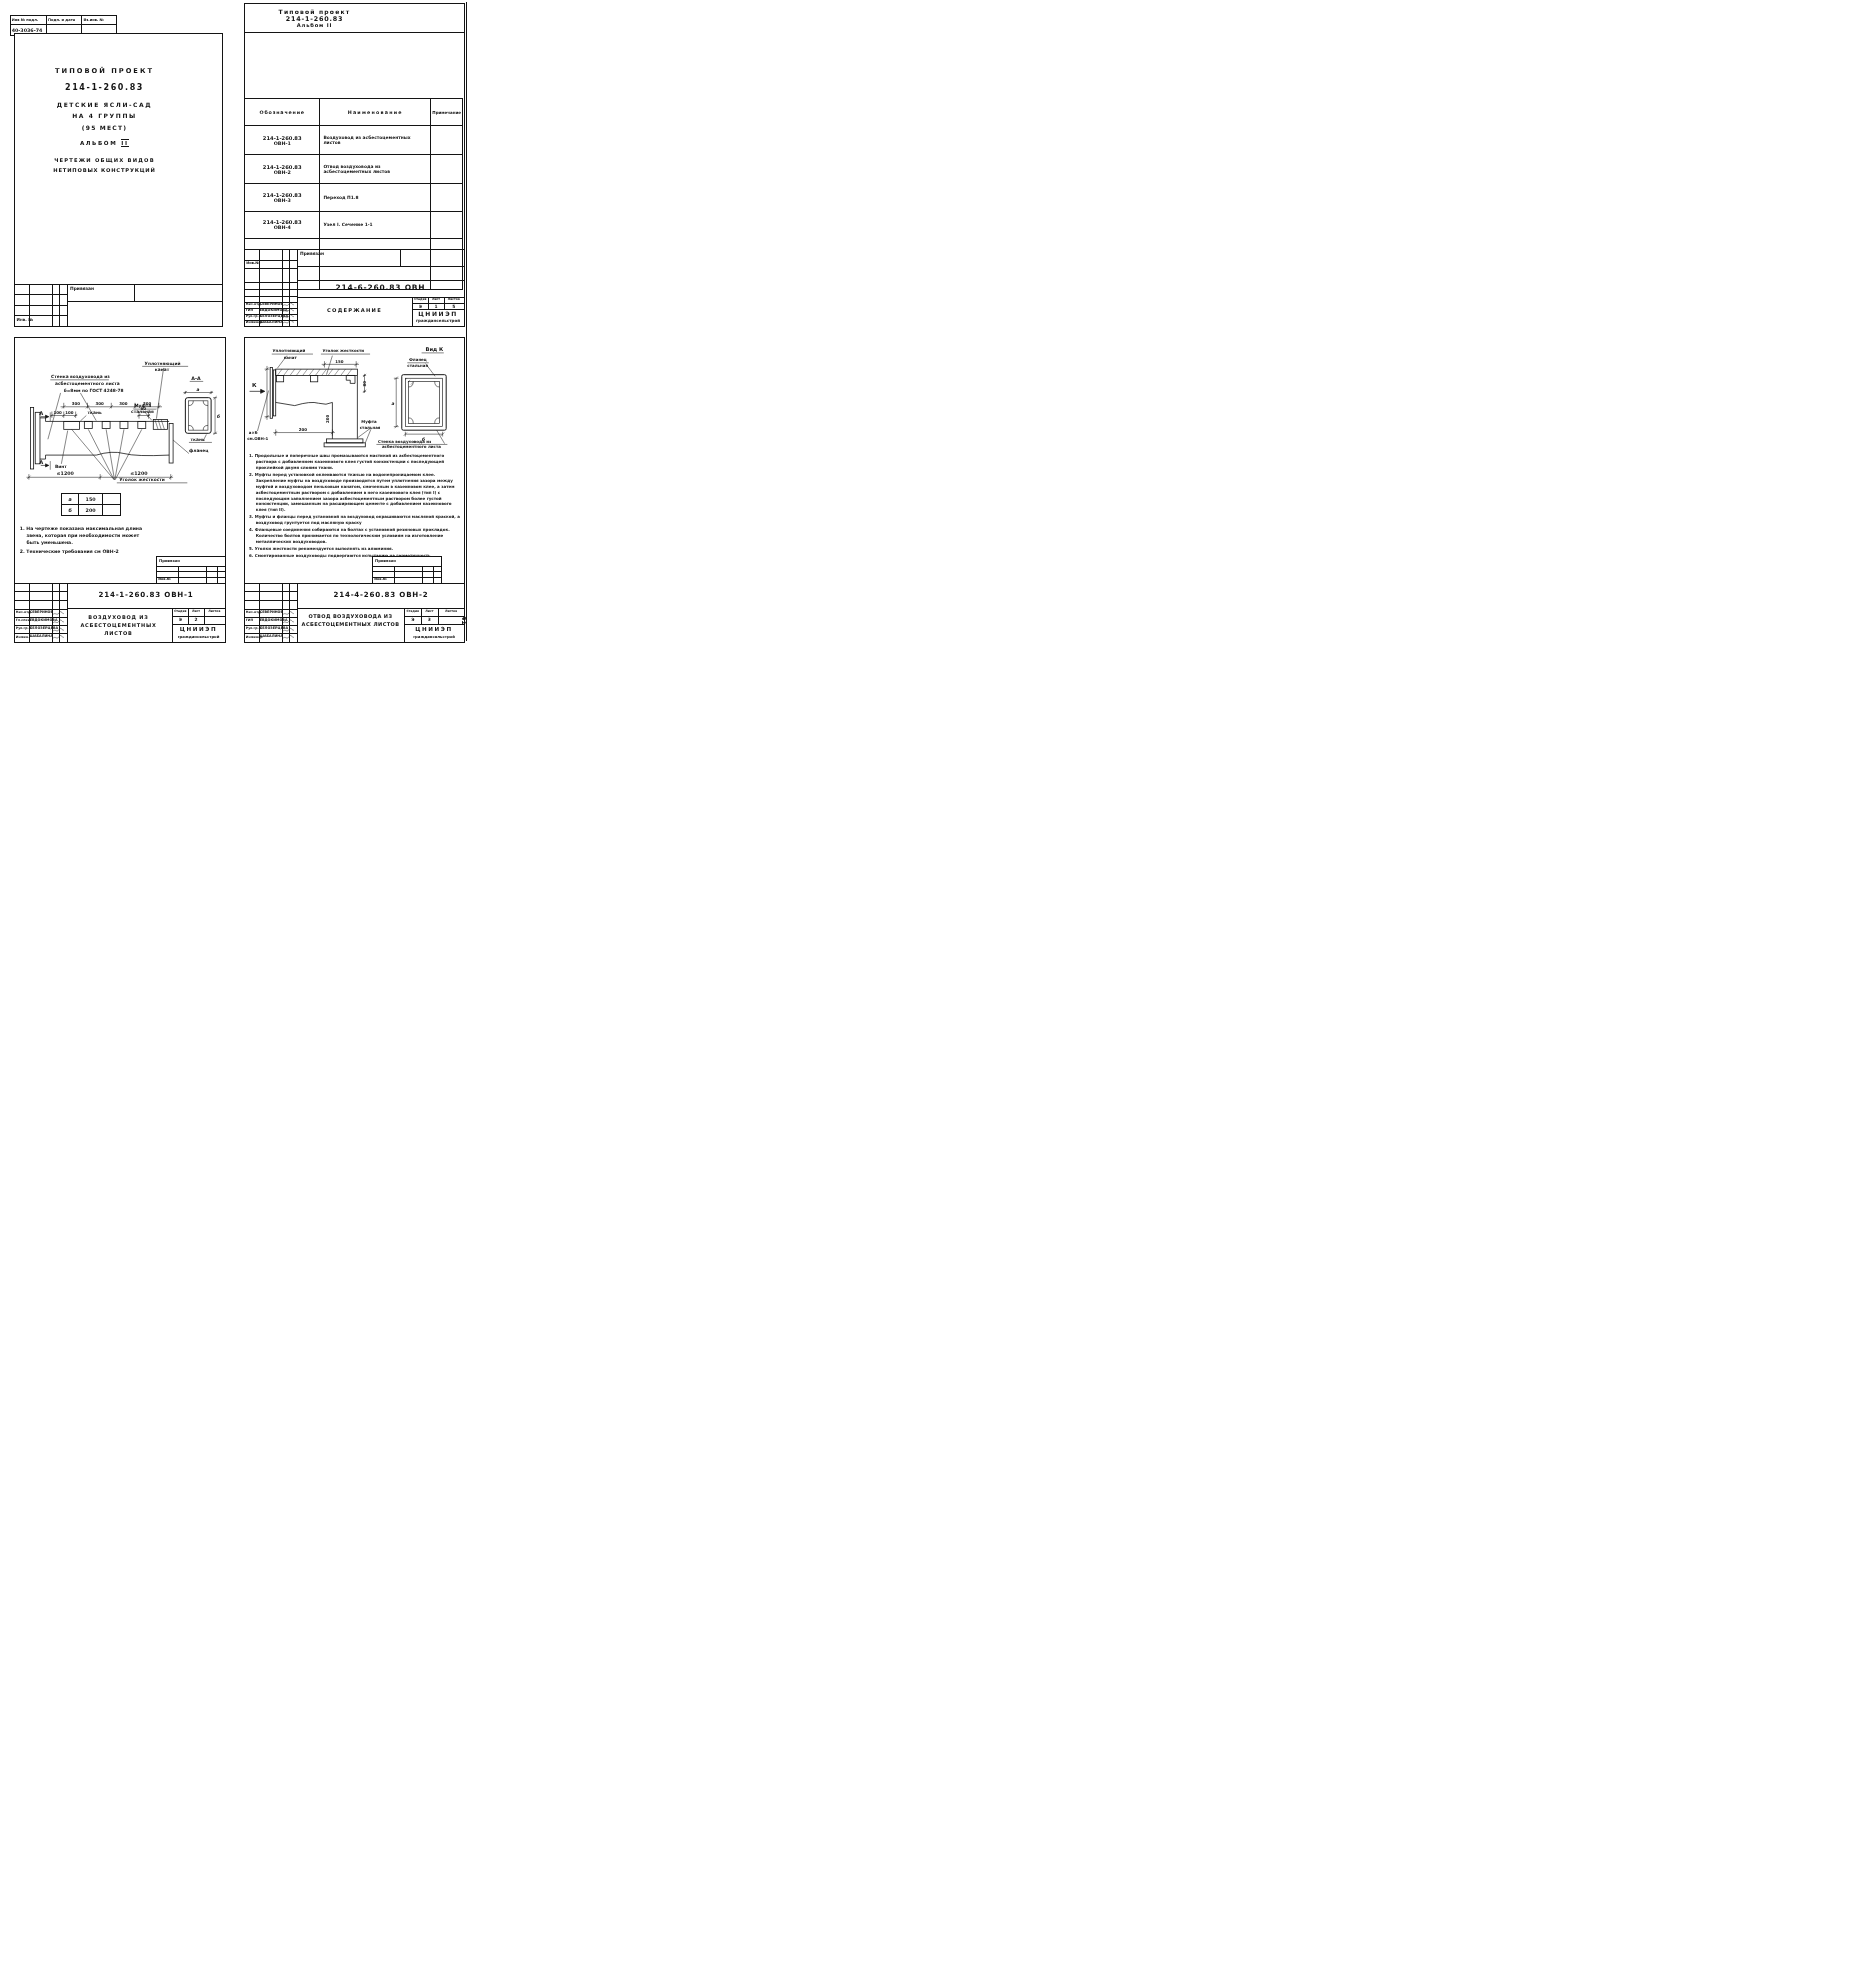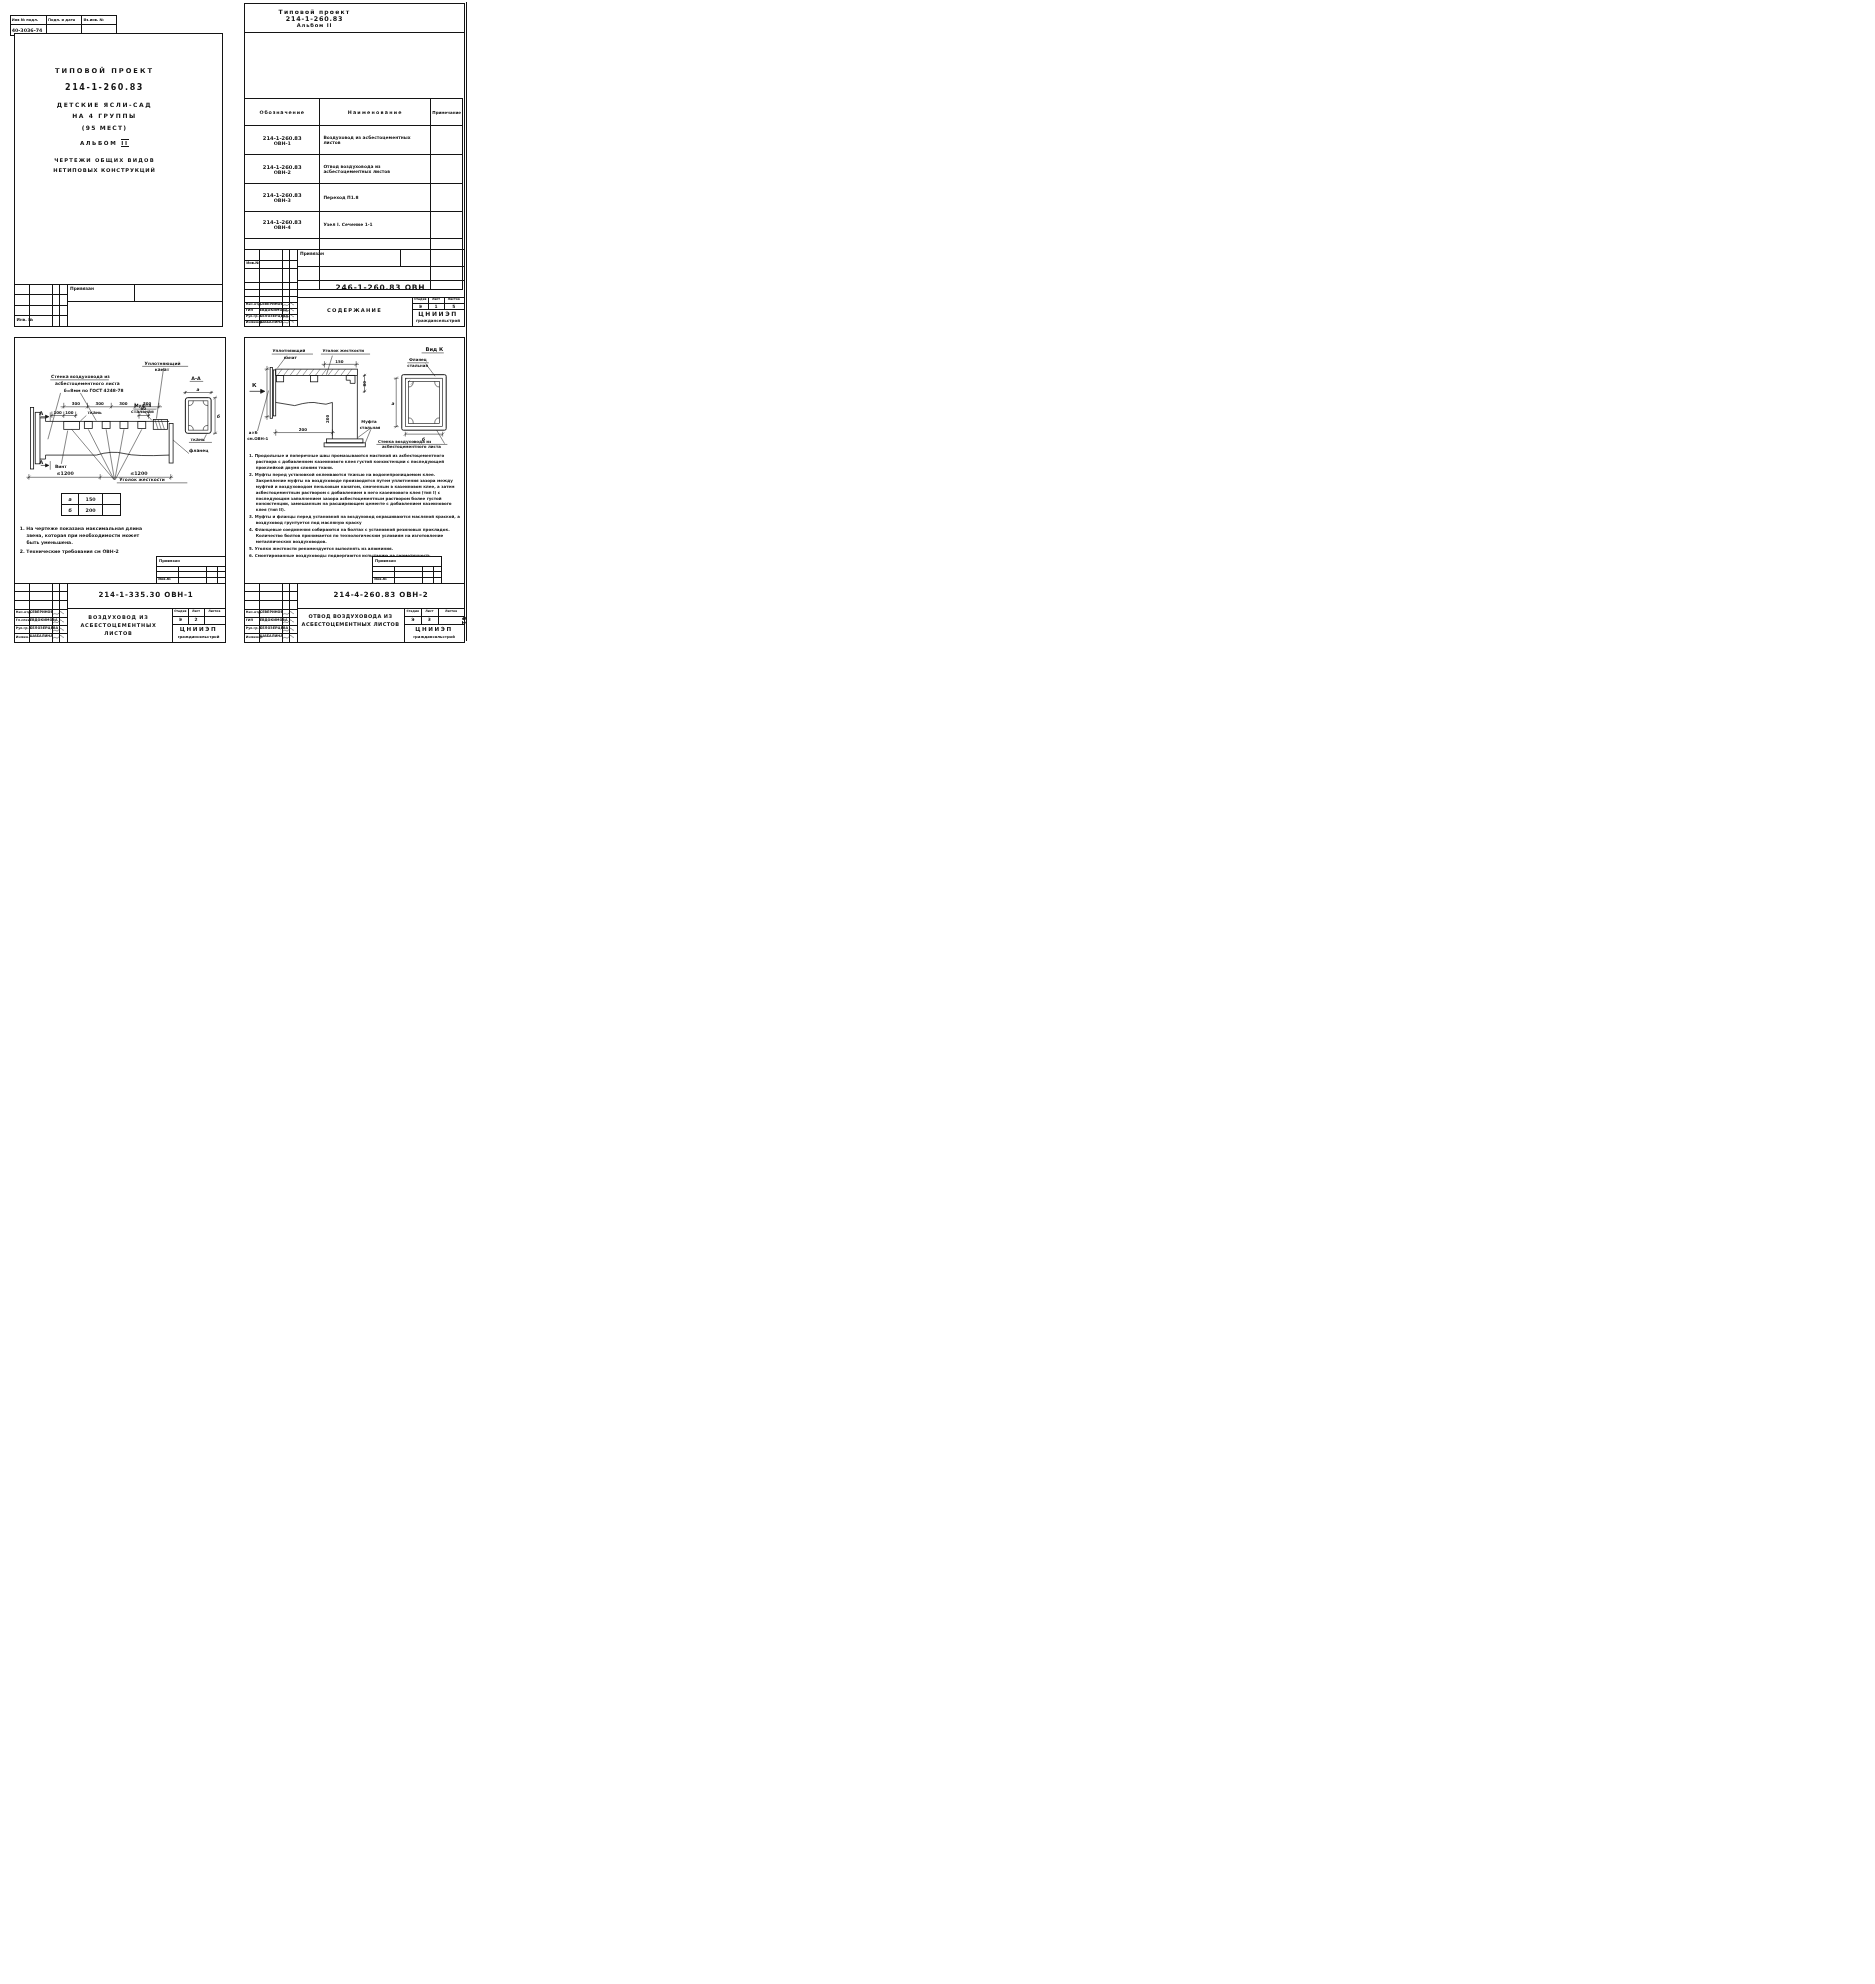--- a/index.html
+++ b/index.html
@@ -147,21 +147,21 @@
     <div class="t" style="left:0.8px;top:317px;font-size:3.2px;">Инженер</div>
     <div class="t" style="left:14.7px;top:317px;font-size:3.4px;">ШАБАЛИНА</div>
     <svg class="sig" style="left:37px;top:298px;" width="12.7" height="23" viewBox="0 0 32 58">
       <path d="M2 10 C8 2 12 14 18 5 S26 11 30 6 M2 25 C8 17 12 29 18 20 S26 26 30 21 M2 40 C8 32 12 44 18 35 S26 41 30 36 M2 54 C8 46 12 58 18 49 S26 55 30 50" stroke="#141414" stroke-width="1.2" fill="none"></path>
     </svg>
 
     <div class="hl" style="left:52px;top:262px;width:167px;"></div>
     <div class="vl" style="left:155px;top:245px;height:17.5px;"></div>
     <div class="hl" style="left:52px;top:276px;width:167px;"></div>
     <div class="t" style="left:55px;top:248px;font-size:4.4px;">Привязан</div>
-    <div class="tc" style="left:52px;top:280px;width:167px;font-size:7.5px;letter-spacing:0.8px;">246-1-260.83  ОВН</div>
+    <div class="tc" style="left:52px;top:280px;width:167px;font-size:7.5px;letter-spacing:0.8px;">214-6-260.83  ОВН</div>
     <div class="hl" style="left:52px;top:293px;width:167px;"></div>
     <div class="vl" style="left:167px;top:293px;height:29px;"></div>
     <div class="tc" style="left:52px;top:304px;width:115px;font-size:5.2px;letter-spacing:1.2px;">СОДЕРЖАНИЕ</div>
 
     <div class="hl" style="left:167px;top:299px;width:52px;"></div>
     <div class="hl" style="left:167px;top:305px;width:52px;"></div>
     <div class="vl" style="left:183px;top:293px;height:12.7px;"></div>
     <div class="vl" style="left:199px;top:293px;height:12.7px;"></div>
     <div class="tc" style="left:167px;top:294px;width:16.7px;font-size:3px;">Стадия</div>
     <div class="tc" style="left:183px;top:294px;width:16px;font-size:3px;">Лист</div>
@@ -301,21 +301,21 @@
     <div class="t" style="left:14.7px;top:273px;font-size:3.4px;">СЕВЕРИНОВ</div>
     <div class="t" style="left:0.8px;top:281px;font-size:3.2px;">Гл.спец.</div>
     <div class="t" style="left:14.7px;top:281px;font-size:3.4px;">ЕВДОКИМОВА</div>
     <div class="t" style="left:0.8px;top:289px;font-size:3.2px;">Рук.гр.</div>
     <div class="t" style="left:14.7px;top:289px;font-size:3.4px;">БЕЛОЗЕРЦЕВА</div>
     <div class="t" style="left:0.8px;top:298px;font-size:3.2px;">Инжен.</div>
     <div class="t" style="left:14.7px;top:297px;font-size:3.4px;">ШАБАЛИНА</div>
     <svg class="sig" style="left:37px;top:272px;" width="12.7" height="31" viewBox="0 0 32 78">
       <path d="M2 12 C8 4 12 16 18 7 S26 13 30 8 M2 33 C8 25 12 37 18 28 S26 34 30 29 M2 54 C8 46 12 58 18 49 S26 55 30 50 M2 72 C8 64 12 76 18 67 S26 73 30 68" stroke="#141414" stroke-width="1.2" fill="none"></path>
     </svg>
-    <div class="tc" style="left:52px;top:253px;width:158px;font-size:7.1px;letter-spacing:0.8px;">214-1-335.30 ОВН-1</div>
+    <div class="tc" style="left:52px;top:253px;width:158px;font-size:7.1px;letter-spacing:0.8px;">214-1-260.83 ОВН-1</div>
     <div class="hl" style="left:52px;top:270px;width:158px;"></div>
     <div class="vl" style="left:157px;top:270px;height:34px;"></div>
     <div class="tc" style="left:56px;top:275px;width:95px;font-size:5px;letter-spacing:0.8px;line-height:1.6;">ВОЗДУХОВОД ИЗ АСБЕСТОЦЕМЕНТНЫХ ЛИСТОВ</div>
     <div class="hl" style="left:157px;top:278px;width:53px;"></div>
     <div class="hl" style="left:157px;top:286px;width:53px;"></div>
     <div class="vl" style="left:173px;top:270px;height:16px;"></div>
     <div class="vl" style="left:189px;top:270px;height:16px;"></div>
     <div class="tc" style="left:157px;top:272px;width:16.7px;font-size:3px;">Стадия</div>
     <div class="tc" style="left:173px;top:272px;width:16px;font-size:3px;">Лист</div>
     <div class="tc" style="left:189px;top:272px;width:20.6px;font-size:3px;">Листов</div>

